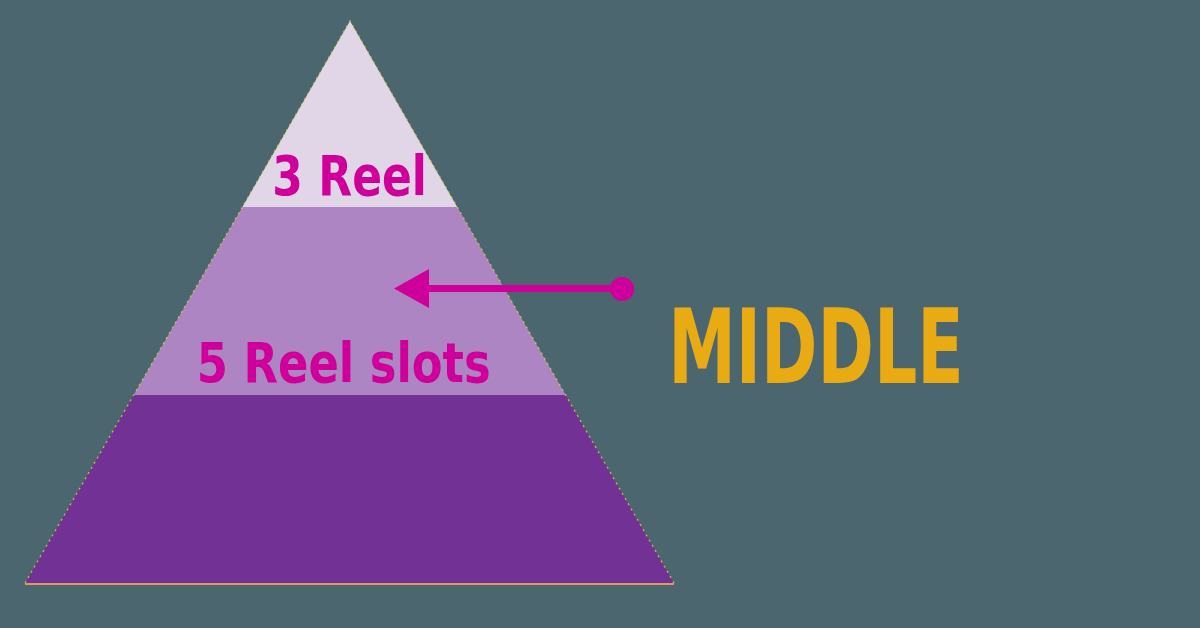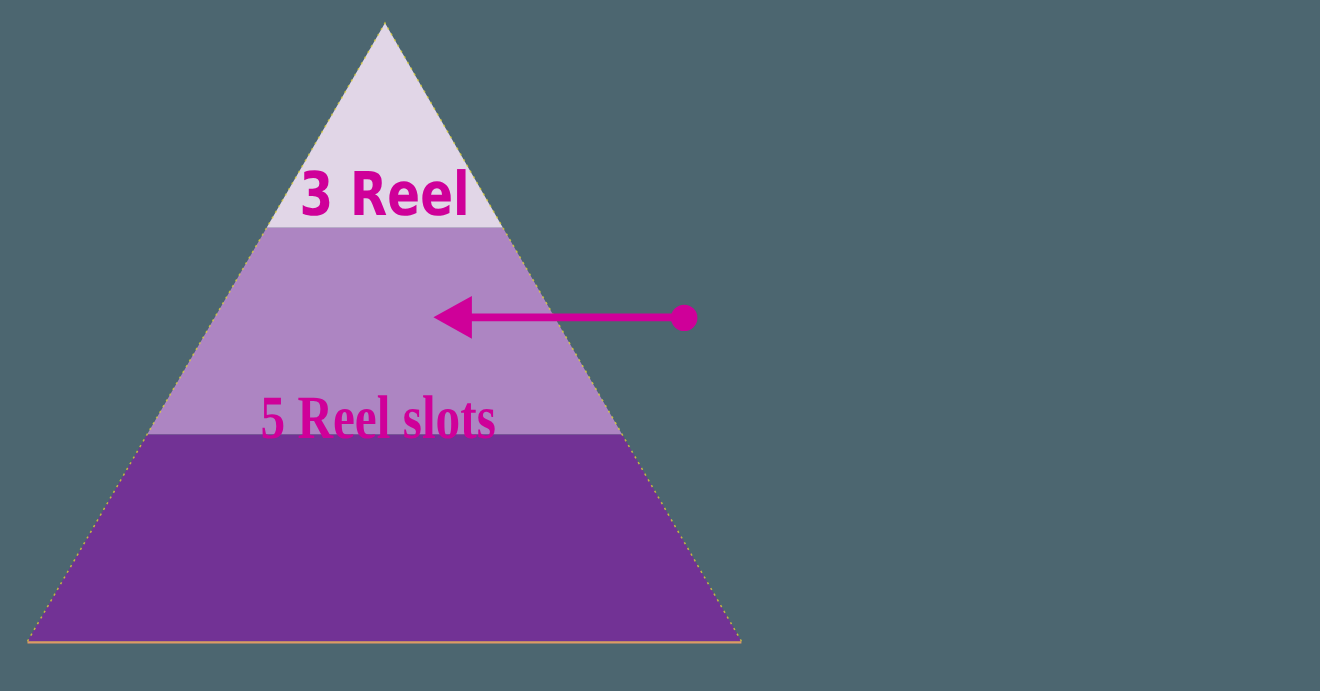--- a/index.html
+++ b/index.html
@@ -33,21 +33,21 @@
     font-weight: bold;
     line-height: 1;
     color: var(--magenta, #cf0099);
     transform-origin: 50% 50%;
   }
 
   
   .tier1-label-wrap { left: 50px;  top: 149px; }
   .tier1-label { font-size: 55px; transform: scaleX(0.80); }
 
-  .tier2-label-wrap { left: 44px;  top: 352px; font-family: Liberation Serif, serif; }
+  .tier2-label-wrap { left: 44px;  top: 335px; }
   .tier2-label { font-size: 56px; transform: scaleX(0.80); }
 
   .tier3-label-wrap { left: 45px;  top: 503px; }
   .tier3-label { font-size: 75px; transform: scaleX(0.79); }
 
   
   .gold-line1-wrap { left: 516px; top: 210px; }
   .gold-line1 { font-size: 103px; transform: scaleX(0.68); color: var(--gold, #e9ab13); }
 
   .gold-line2-wrap { left: 516px; top: 296px; }
@@ -78,14 +78,17 @@
   <div class="label-wrap tier1-label-wrap">
     <span class="label tier1-label">3 Reel</span>
   </div>
 
   <div class="label-wrap tier2-label-wrap">
     <span class="label tier2-label">5 Reel slots</span>
   </div>
 
 
 
+  <div class="label-wrap gold-line2-wrap">
+    <span class="label gold-line2">MIDDLE</span>
+  </div>
 
 </div>
 
 </body></html>

